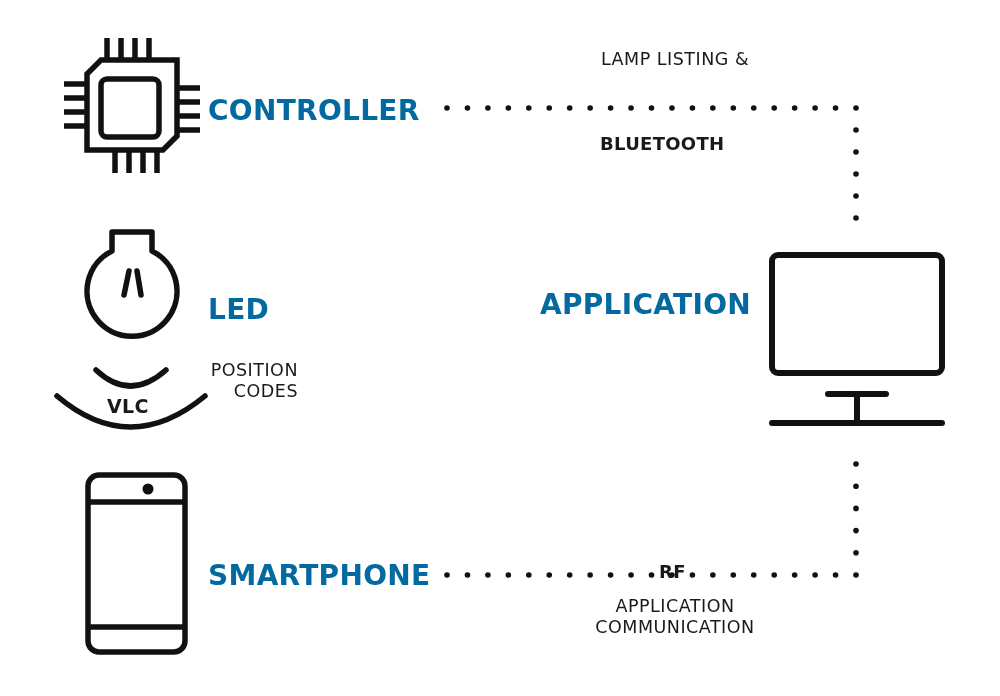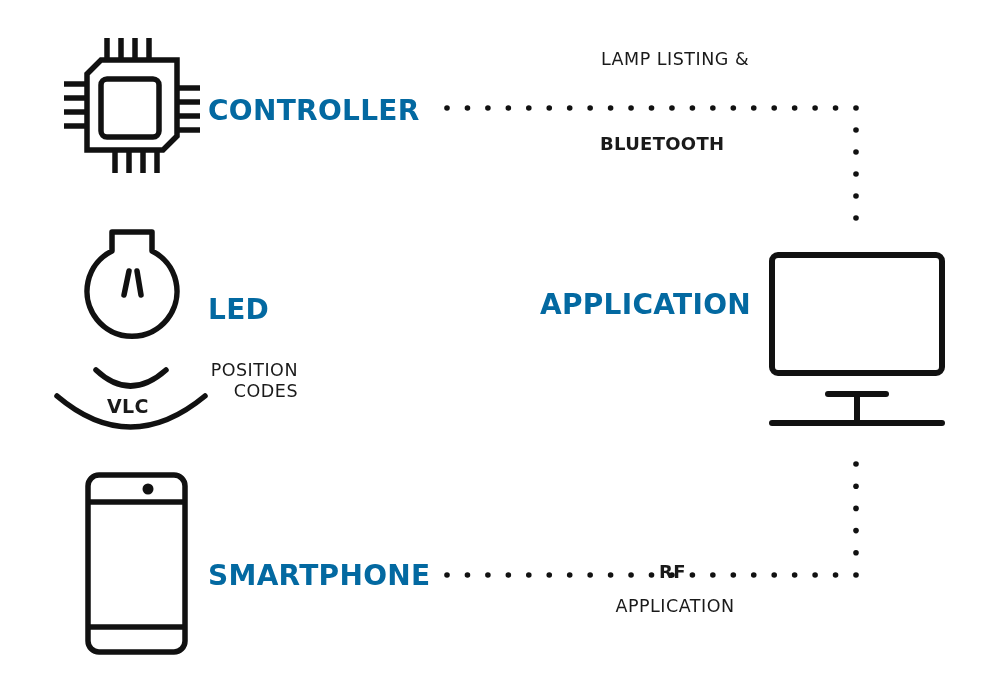--- a/index.html
+++ b/index.html
@@ -138,14 +138,15 @@
   </div>
 
   <div class="lbl thin" style="left:560px; top:49px; width:230px; text-align:center;">
     <div>LAMP LISTING &amp;</div>
   </div>
   <div class="lbl dark-bold" style="left:600px; top:135px;">BLUETOOTH</div>
 
   <div class="lbl dark-bold" style="left:659px; top:563px;">RF</div>
   <div class="lbl thin" style="left:560px; top:596px; width:230px; text-align:center;">
     <div>APPLICATION</div>
+    <div>COMMUNICATION</div>
   </div>
 </div>
 
 </body></html>

